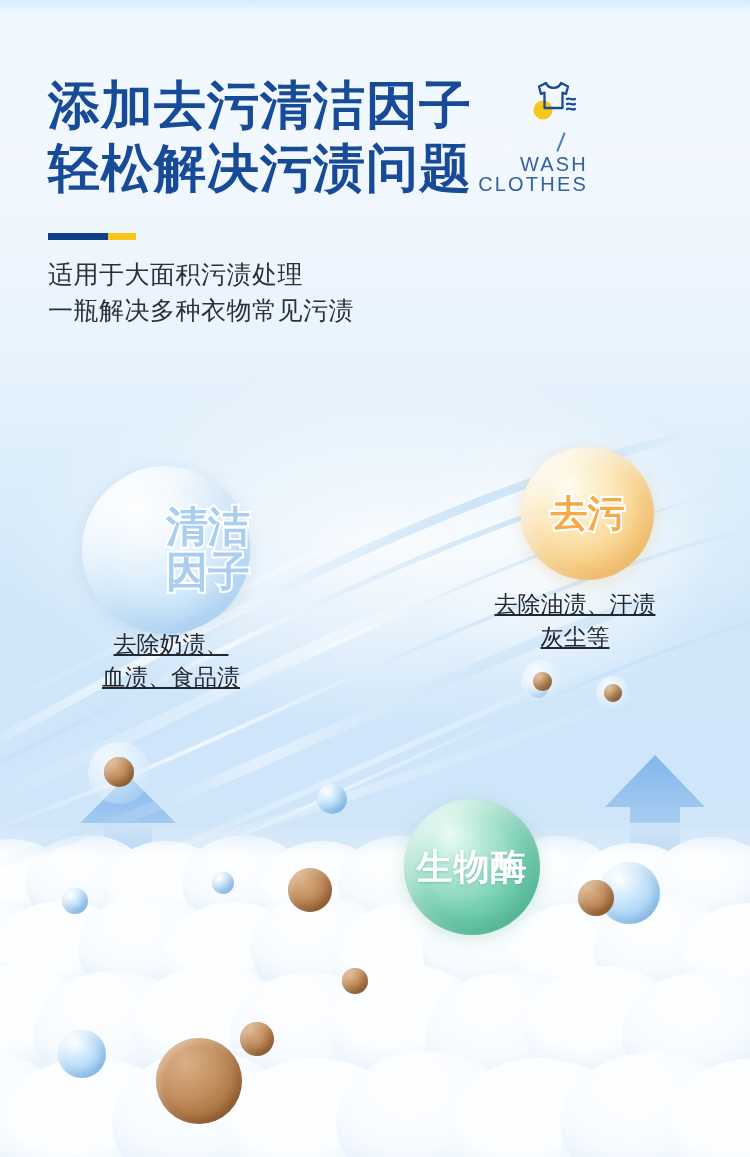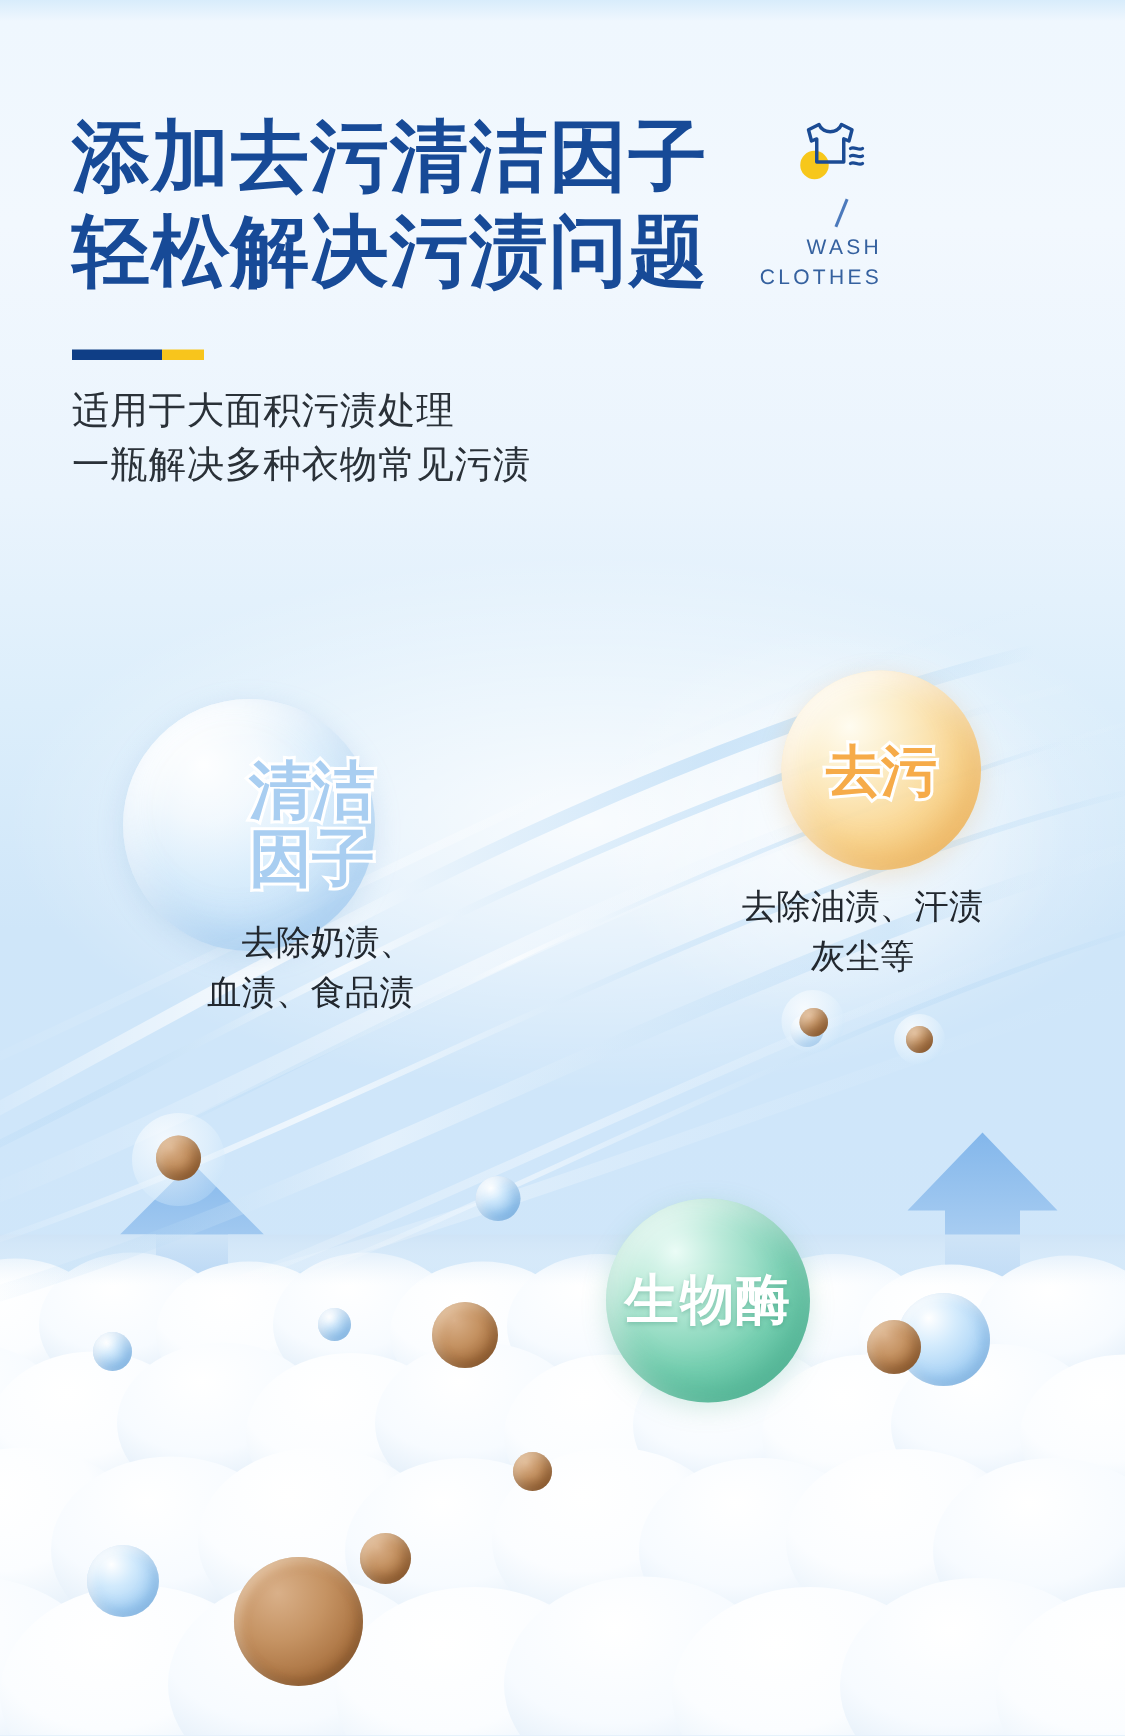--- a/index.html
+++ b/index.html
@@ -65,21 +65,21 @@
 
   
   .logo-block { position:absolute; right:38px; top:78px; width:120px; text-align:right; }
   .logo-icon { display:block; margin-left:auto; margin-right:6px; }
   .logo-slash {
     display:block; margin-left:auto; margin-right:26px; margin-top:8px;
     width:2px; height:20px; background:#3a6bb5; transform:rotate(22deg); opacity:.9;
   }
   .logo-text {
     margin-top:2px;
-    font-size:14px; line-height:20px; letter-spacing:2.2px;
+    font-size:20px; line-height:20px; letter-spacing:2.2px;
     color:#35619f; font-weight:400;
   }
   .logo-text span { display:block; }
 
   
   .fabric { position:absolute; left:0; bottom:0; width:750px; height:420px; overflow:hidden; }
 
   
   .bubble { position:absolute; border-radius:50%; }
 
@@ -130,22 +130,22 @@
   }
 
   
   .caption {
     position:absolute;
     font-size:23px; line-height:33px;
     color:#22282f;
     text-align:center;
     white-space:nowrap;
   }
-  .caption span { display:block; }
-  .cap-blue   { left:66px;  top:612px; width:210px;text-align:right; }
+  .caption span { display:block;text-decoration:underline; }
+  .cap-blue   { left:66px;  top:628px; width:210px; }
   .cap-orange { left:468px; top:588px; width:214px; }
   .cap-green  { left:367px; top:918px; width:212px; }
 
   
   .particle { position:absolute; border-radius:50%; pointer-events:none; }
   .p-dirt {
     background:radial-gradient(circle at 34% 28%, #d9b089 0%, #c59363 38%, #a9713f 72%, #8d5c31 100%);
     box-shadow:inset -3px -4px 8px rgba(90,55,25,.4), inset 3px 3px 7px rgba(255,240,220,.5);
   }
   .p-water {

